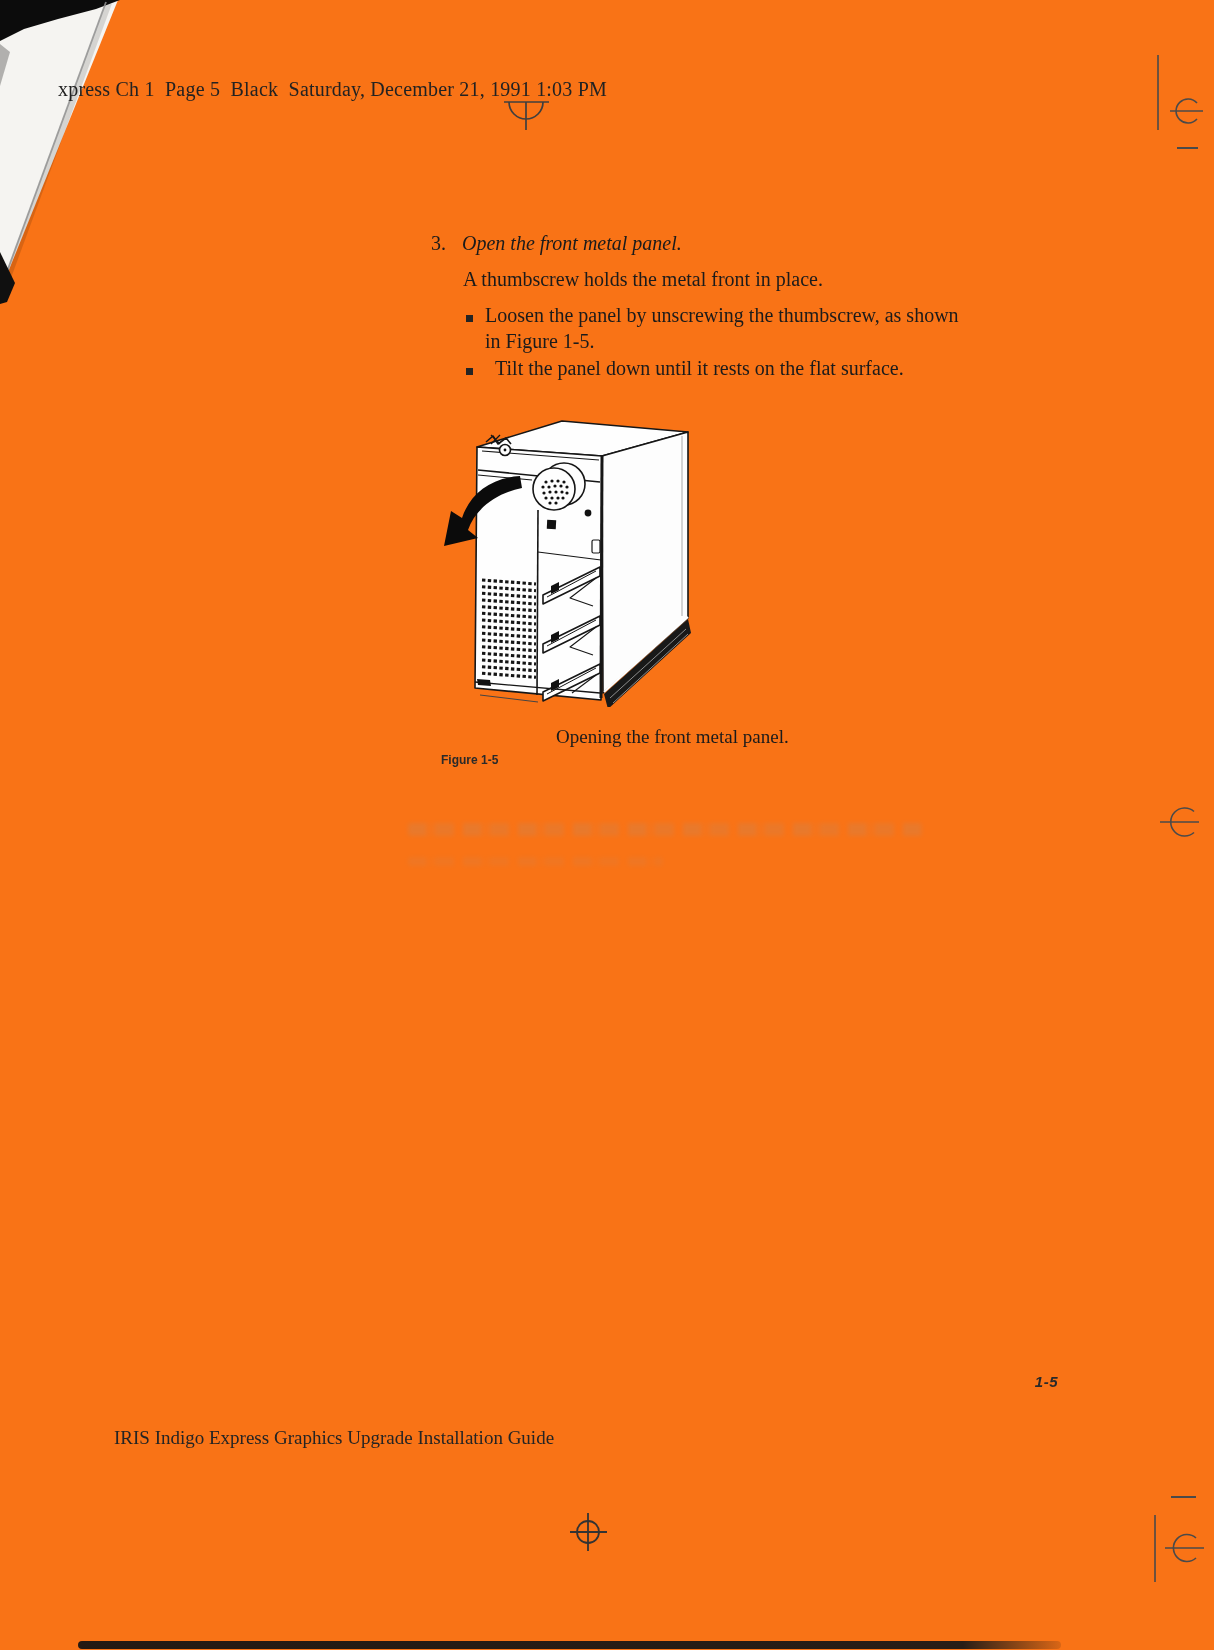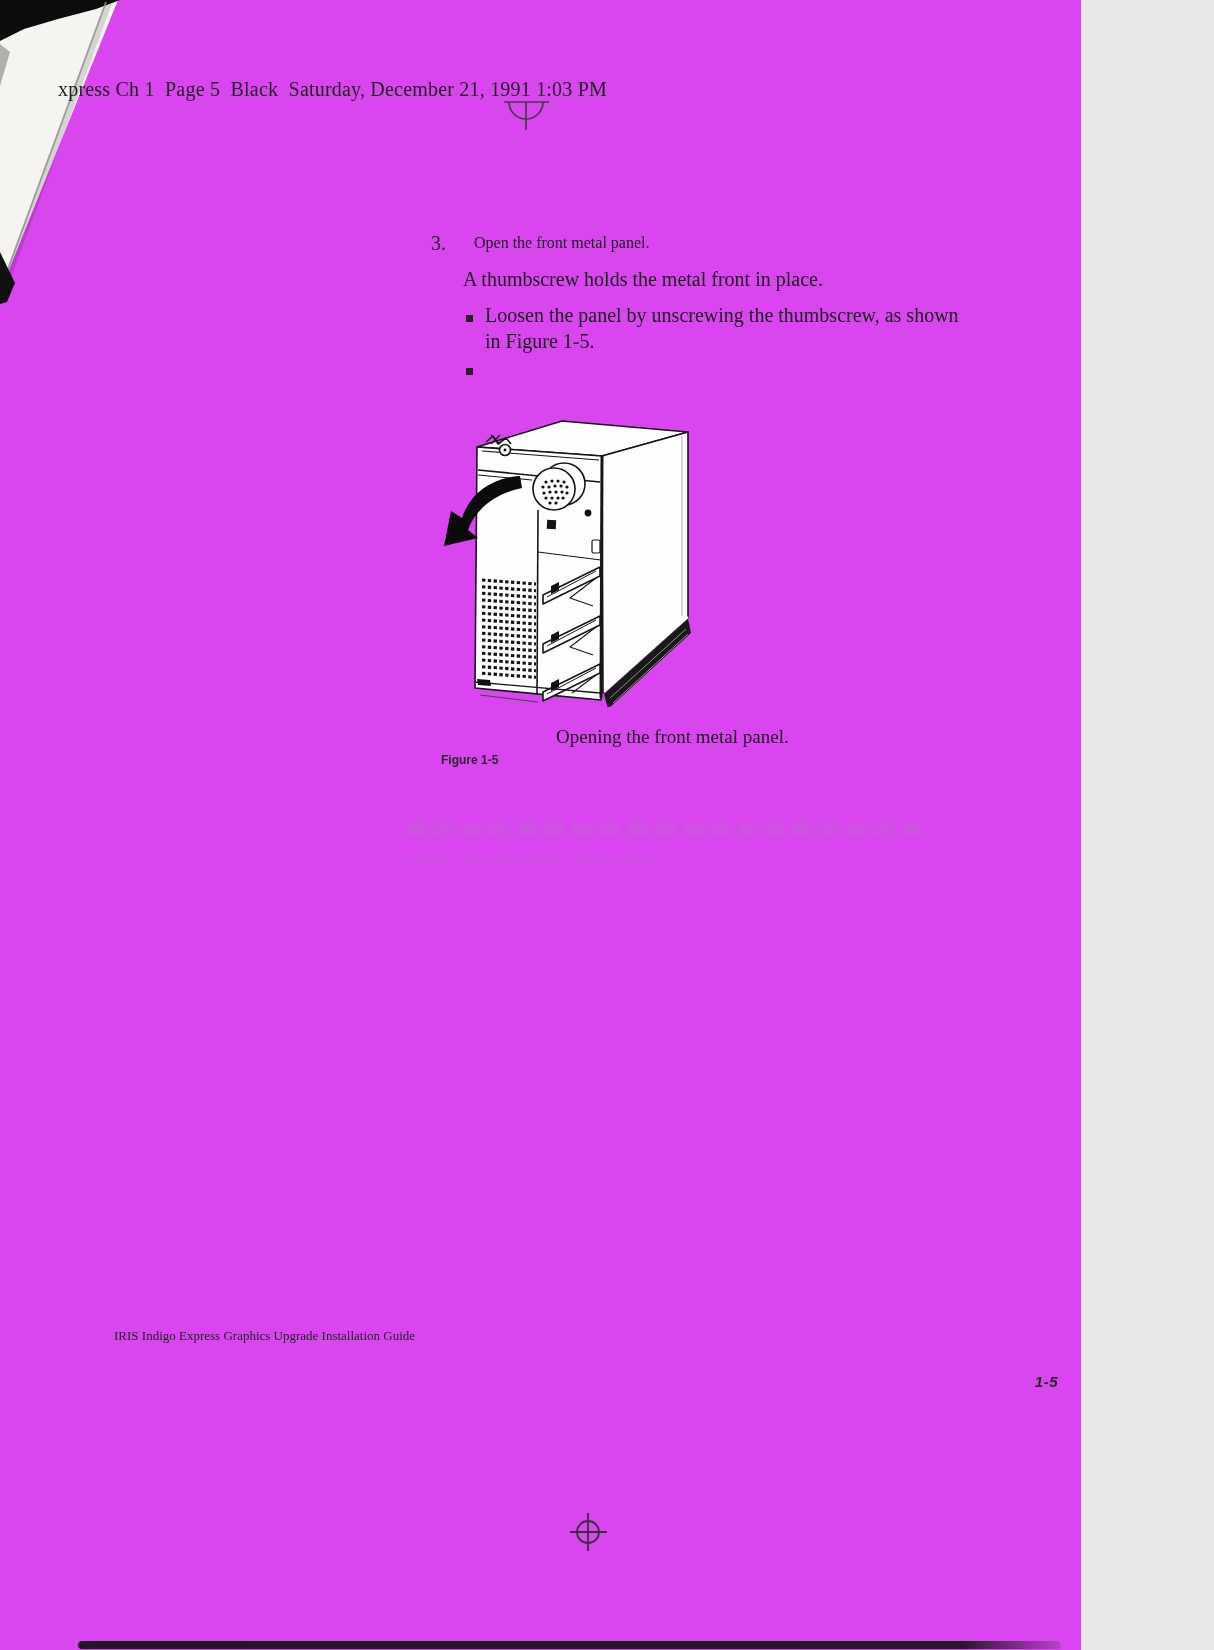--- a/index.html
+++ b/index.html
@@ -1,40 +1,40 @@
 <!DOCTYPE html>
 <html><head>
 <meta charset="utf-8">
 <style>
   html,body{margin:0;padding:0;background:#e8e8e8;}
   .page{
-    position:relative; width:1081px; height:1650px;
-    background:#d946ef; overflow:hidden;
+    position:relative; width:1214px; height:1650px;
+    background:#f97316; overflow:hidden;
     font-family:"Liberation Serif", serif; color:#1b1b1b;
   }
   .abs{position:absolute;}
   
   .header-slug{
     left:58px; top:78px; font-size:20px; letter-spacing:.2px;
     white-space:pre; color:#222;
   }
   
   .step-number{left:431px; top:230px; font-size:20px; line-height:26px;}
-  .step-title{left:474px; top:230px; font-size:16px; line-height:26px;}
+  .step-title{left:462px; top:230px; font-size:20px; line-height:26px;font-style:italic;}
   .step-desc{left:463px; top:266px; font-size:20px; line-height:26px;}
   .bullet-text{font-size:20px; line-height:25.5px; white-space:pre-line;}
   .bullet-sq{width:7px; height:7px; background:#242424;}
   
   .fig-label{
     left:441px; top:753px; font-family:"Liberation Sans", sans-serif;
     font-weight:bold; font-size:12px; color:#2a2a2a;
   }
   .fig-caption{left:556px; top:726px; font-size:19px;text-align:right;}
   
-  .footer-left{left:114px; top:1328px; font-size:13px; color:#242424;}
+  .footer-left{left:114px; top:1427px; font-size:19px; color:#242424;}
   .footer-right{
     left:1018px; top:1373px; width:40px; text-align:right;
     font-family:"Liberation Sans", sans-serif; font-weight:bold;
     font-size:15px; color:#2a2a2a; letter-spacing:.5px;font-style:italic;
   }
   
   .ghost{
     filter:blur(2px); border-radius:3px;
     background:repeating-linear-gradient(90deg,
       rgba(148,153,158,.38) 0 18px, rgba(148,153,158,.10) 18px 27px,
@@ -85,20 +85,21 @@
 
   <div class="abs step-number">3.</div>
   <div class="abs step-title">Open the front metal panel.</div>
   <div class="abs step-desc">A thumbscrew holds the metal front in place.</div>
 
   <div class="abs bullet-sq" style="left:466px;top:315px"></div>
   <div class="abs bullet-text" style="left:485px;top:303px">Loosen the panel by unscrewing the thumbscrew, as shown
 in Figure 1-5.</div>
 
   <div class="abs bullet-sq" style="left:466px;top:368px"></div>
+  <div class="abs bullet-text" style="left:495px;top:356px">Tilt the panel down until it rests on the flat surface.</div>
 
   <svg class="abs" style="left:420px;top:392px" width="285" height="315" viewBox="0 0 285 315" aria-label="Line drawing of the workstation tower: thumbscrew loosened on top edge, thick arrow showing front metal panel tilting down, vent grid and three drive rails visible">
     <g stroke="#161616" stroke-width="1.6" stroke-linejoin="round" fill="none">
 
       <polygon points="57,55 142,29 268,40 182,64" fill="#fefefe"></polygon>
       <polygon points="182,64 268,40 268,226 183,301" fill="#fdfdfd"></polygon>
       <polygon points="57,55 182,64 181,308 55,296" fill="#fefefe"></polygon>
       <path d="M62,59 L179,68" stroke-width="1.1"></path>
       <path d="M262,44 V224" stroke="#a9a9a9" stroke-width="1"></path>
       <path d="M182,64 L181,306" stroke-width="3"></path>

